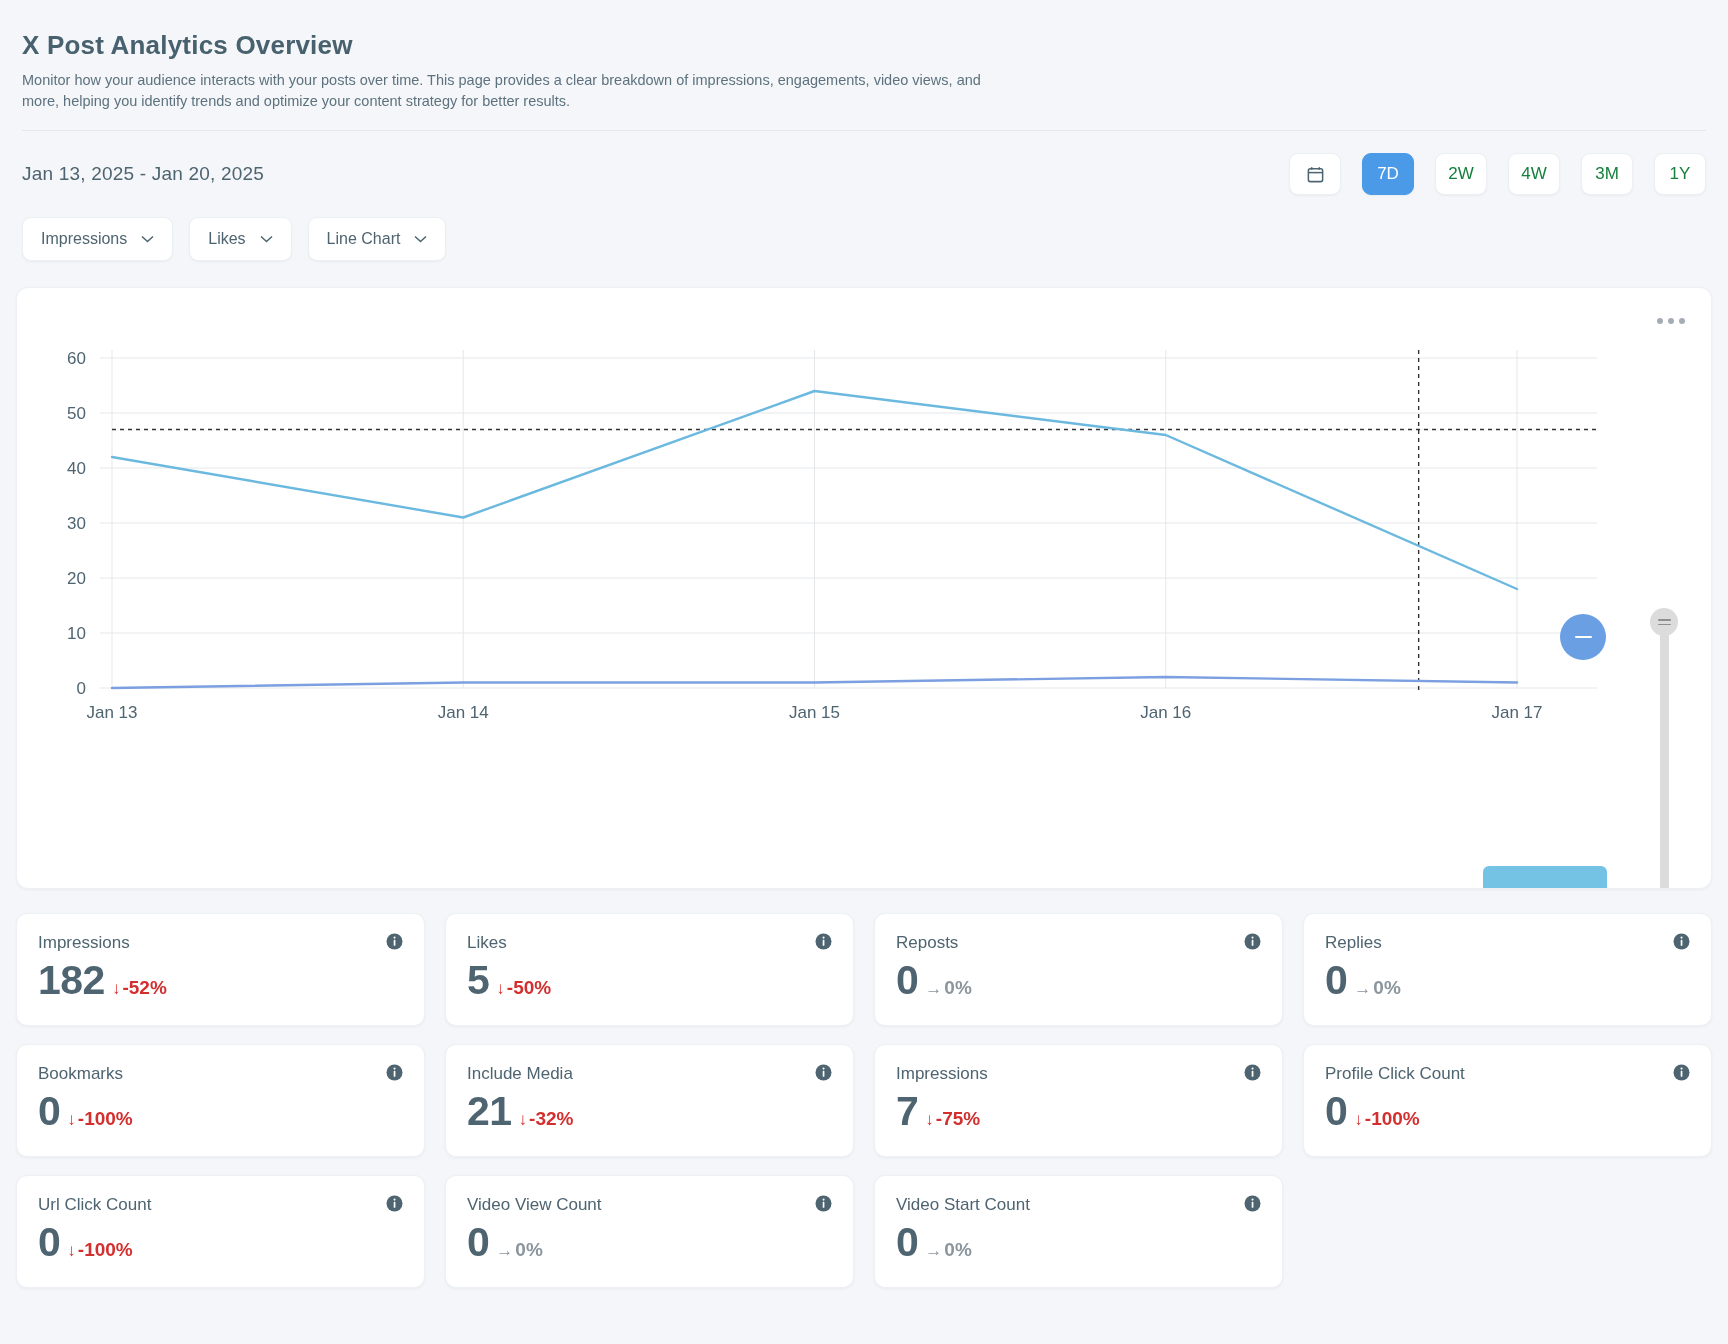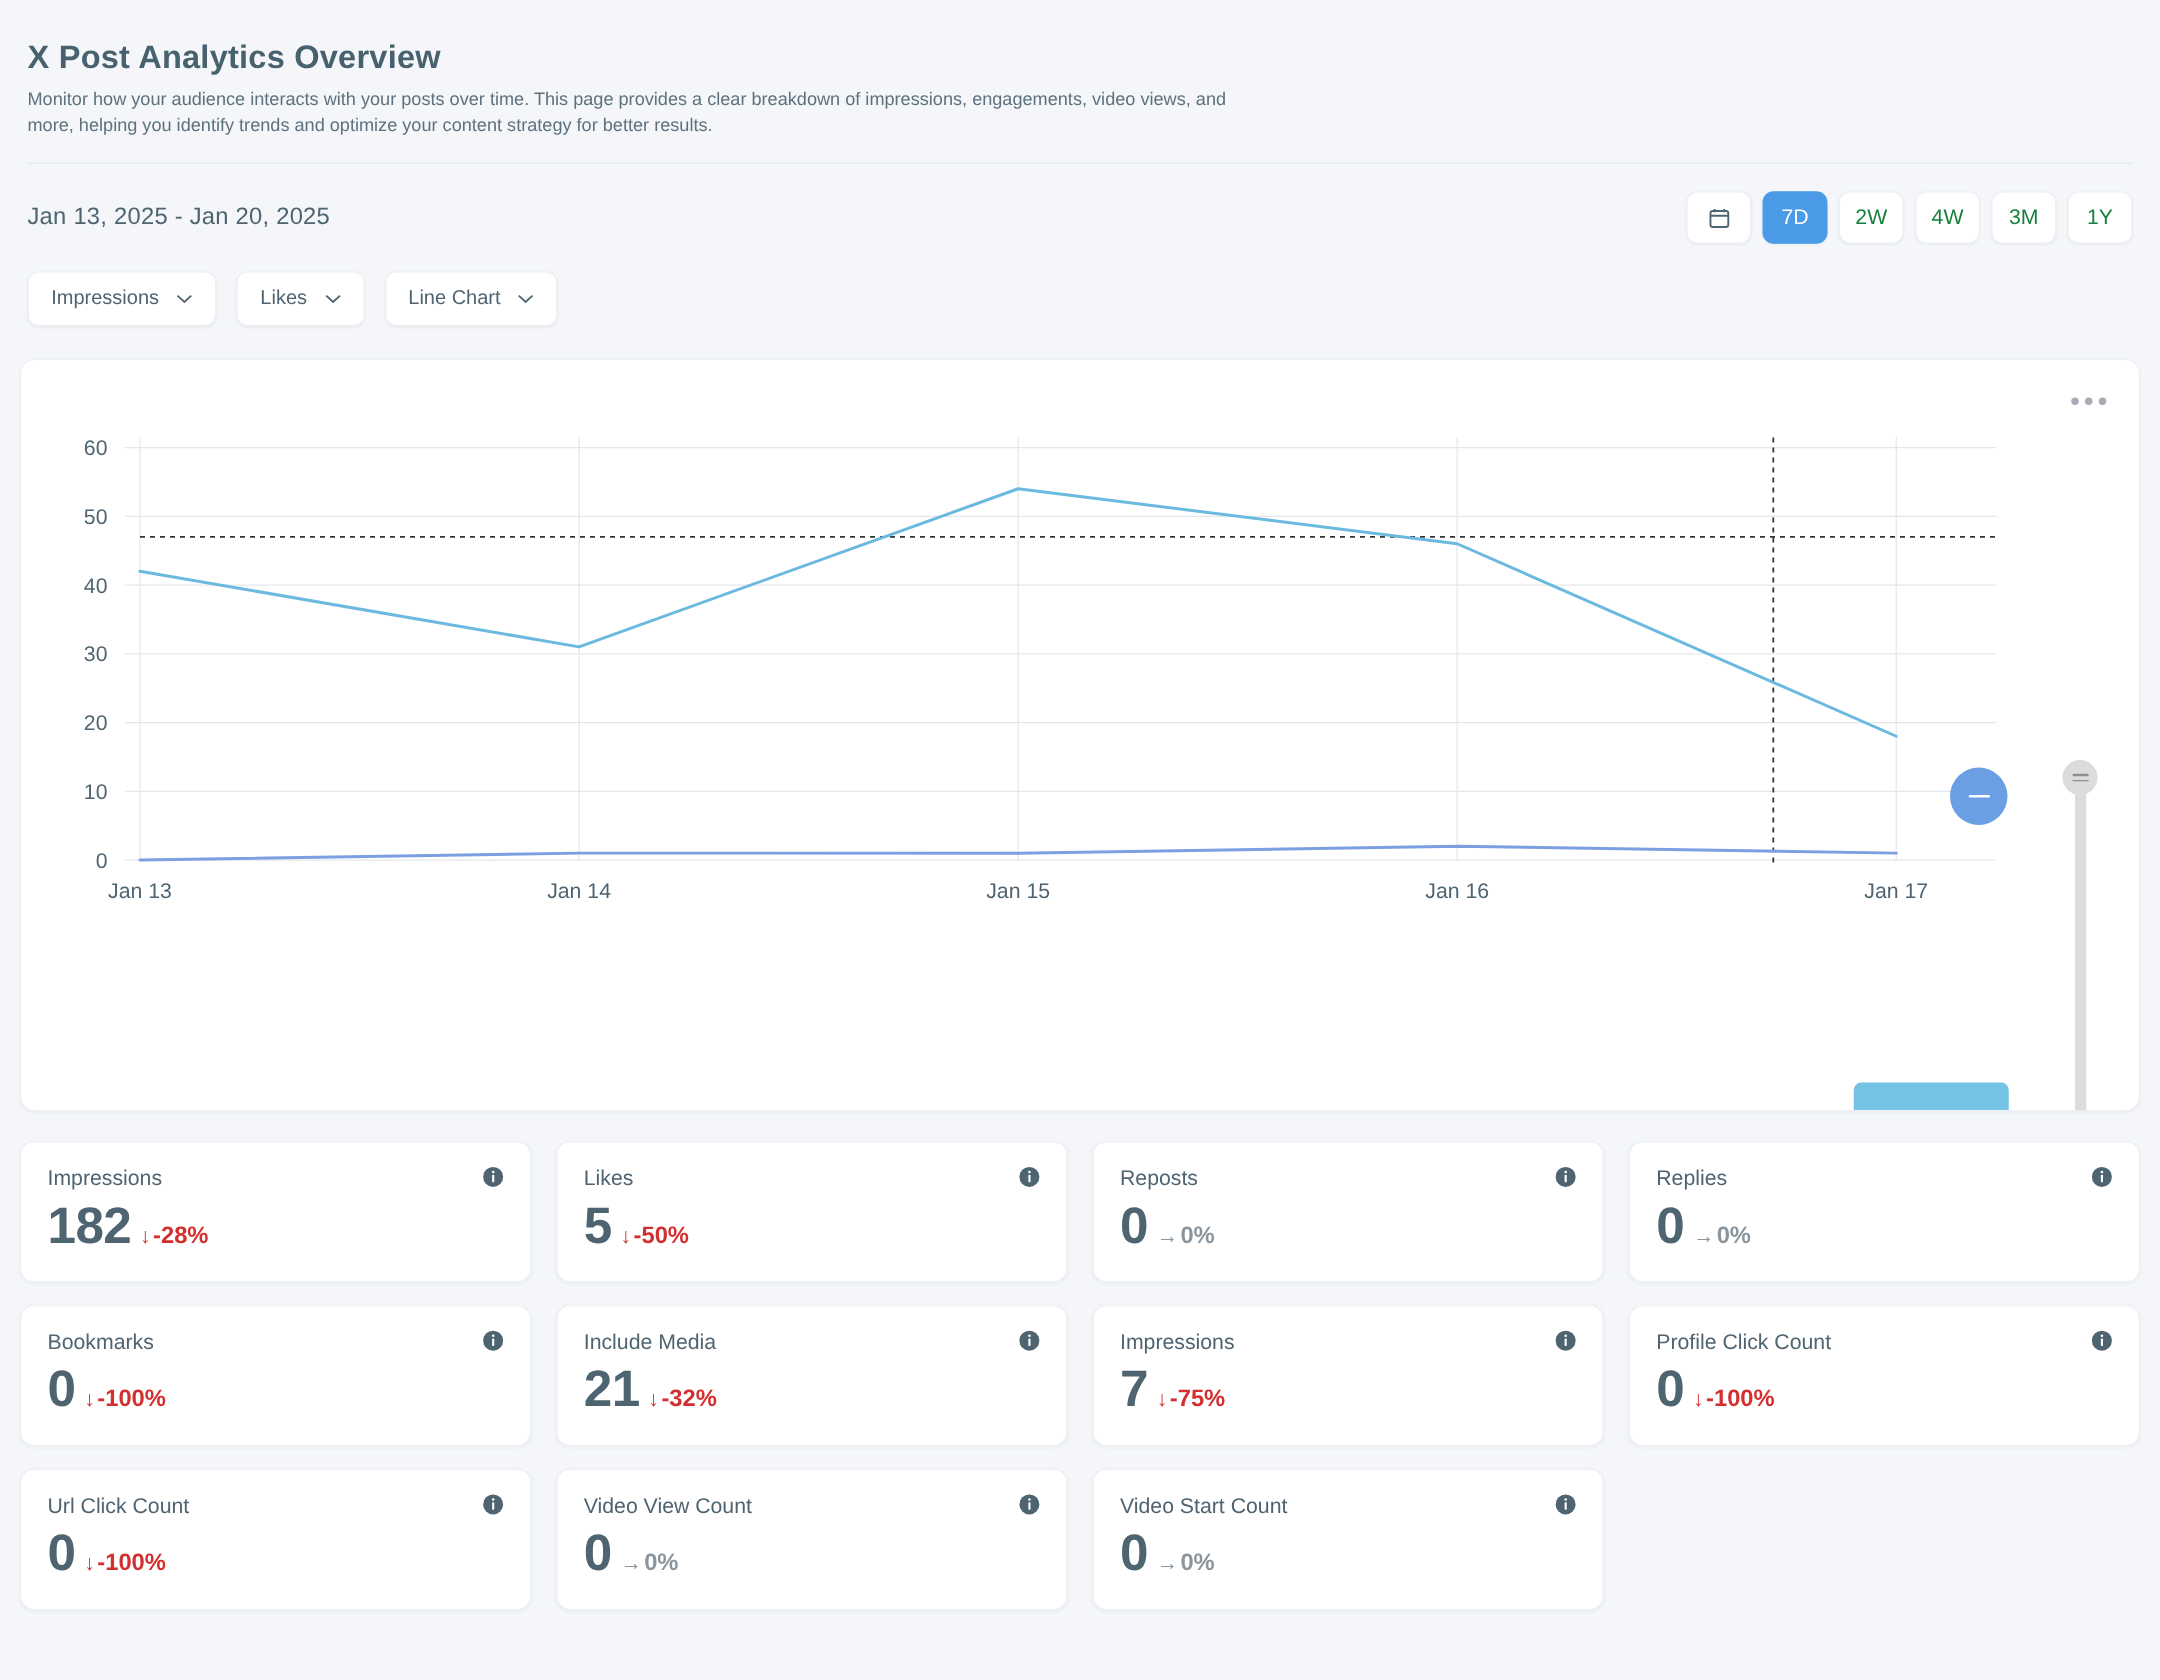--- a/index.html
+++ b/index.html
@@ -25,21 +25,21 @@
   .hr-sep {
     margin: 18px 0 0 0; height: 1px; background: #e3e8ee; width: 100%;
   }
 
   
   .controls {
     display: flex; align-items: center; justify-content: space-between;
     padding: 22px 22px 0 22px;
   }
   .date-range { font-size: 19px; color: #4e6470; font-weight: 400; letter-spacing: .2px; }
-  .range-btns { display: flex; gap: 9px; }
+  .range-btns { display: flex; gap: 21px; }
   .range-btn {
     min-width: 52px; height: 42px; border-radius: 9px;
     background: #ffffff; border: 1px solid #eceff3;
     display: flex; align-items: center; justify-content: center;
     font-size: 17px; color: #15803d; cursor: pointer;
     box-shadow: 0 1px 2px rgba(30,50,70,.05);
   }
   .range-btn.active { background: #4a9ae8; color: #ffffff; border-color: #4a9ae8; }
   .cal-ico { width: 19px; height: 19px; display: block; }
 
@@ -240,21 +240,21 @@
           <svg class="info-ico" viewBox="0 0 17 17">
             <circle cx="8.5" cy="8.5" r="8" fill="#4e6470"></circle>
             <rect x="7.7" y="6.8" width="1.7" height="6" fill="#fff" rx=".6"></rect>
             <circle cx="8.55" cy="4.6" r="1.05" fill="#fff"></circle>
           </svg>
         </div>
         <div class="card-body">
           <div class="card-value">182</div>
           <div class="card-delta down">
             <span class="delta-arrow">↓</span>
-            <span>-28%</span>
+            <span>-52%</span>
           </div>
         </div>
       </div>
       <div class="card">
         <div class="card-head">
           <div class="card-title">Likes</div>
           <svg class="info-ico" viewBox="0 0 17 17">
             <circle cx="8.5" cy="8.5" r="8" fill="#4e6470"></circle>
             <rect x="7.7" y="6.8" width="1.7" height="6" fill="#fff" rx=".6"></rect>
             <circle cx="8.55" cy="4.6" r="1.05" fill="#fff"></circle>

